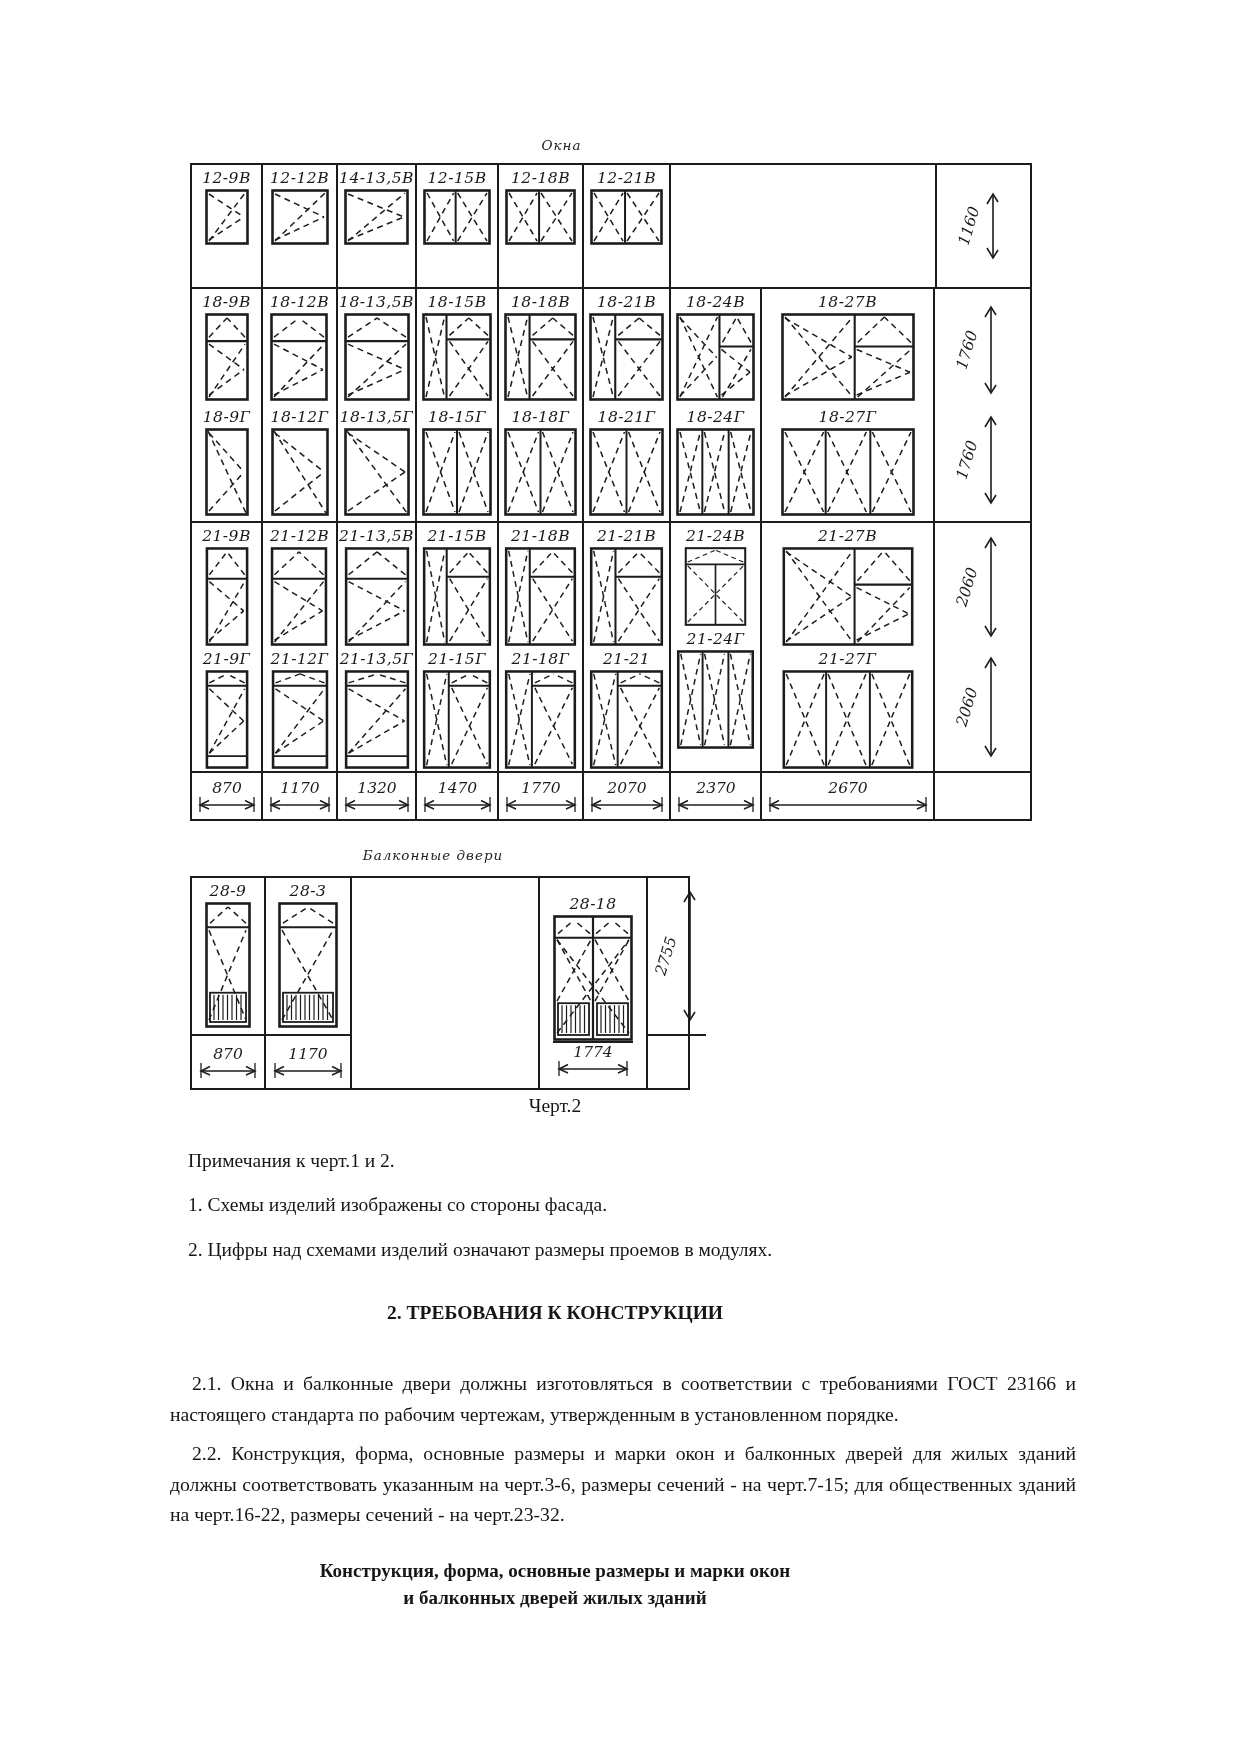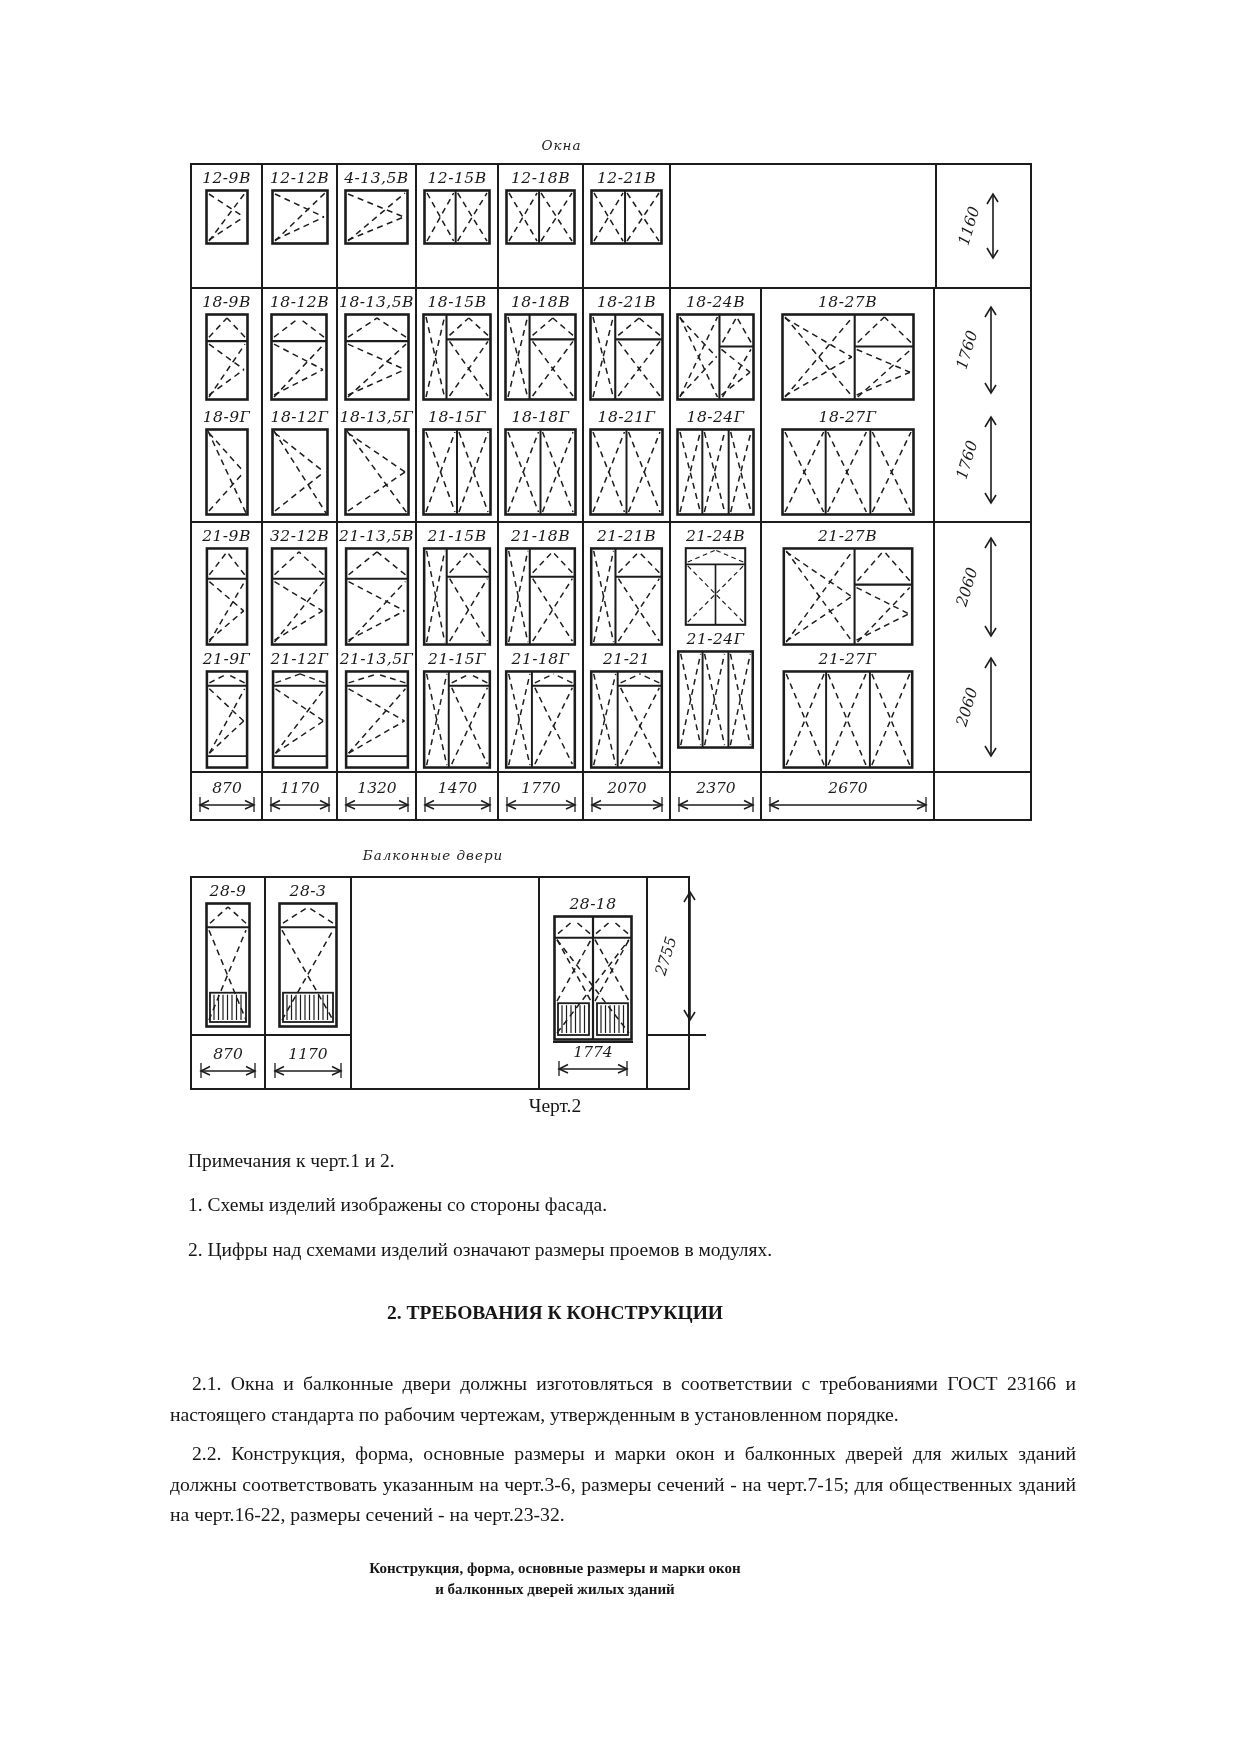--- a/index.html
+++ b/index.html
@@ -33,21 +33,21 @@
   .notes-intro{position:absolute;left:188px;top:1150px;font-size:19.5px;}
   .note1{position:absolute;left:188px;top:1194px;font-size:19.5px;}
   .note2{position:absolute;left:188px;top:1239px;font-size:19.5px;}
   .sec-head{position:absolute;left:170px;top:1302px;width:770px;text-align:center;
             font-size:19.5px;font-weight:bold;margin:0;}
   .bodyp{position:absolute;left:170px;width:906px;font-size:19.7px;line-height:1.55;
          text-align:justify;text-indent:22px;margin:0;}
   #p21{top:1368px;}
   #p22{top:1438px;}
   .subhead{position:absolute;left:170px;top:1558px;width:770px;text-align:center;
-           font-size:15px;font-weight:bold;line-height:1.42;}
+           font-size:19px;font-weight:bold;line-height:1.42;}
 </style>
 </head>
 <body>
 
 <div class="page">
 
   <div class="fig-title" id="okna-title">Окна</div>
 
   <div class="dtable" id="windows-table">
       <div class="band" style="height:122px">
@@ -63,21 +63,21 @@
         <div class="cell" style="flex:0 0 75px">
           <div class="wlabel">12-12В</div>
           <svg width="58" height="56" viewBox="0 0 58 56">
             <rect x="1.5" y="1.5" width="55" height="53" fill="none" stroke="#1c1c1c" stroke-width="2.6"></rect>
             <line x1="4" y1="5" x2="53" y2="28" stroke="#1c1c1c" stroke-width="1.5" fill="none" stroke-dasharray="6 4.5"></line>
             <line x1="4" y1="51" x2="53" y2="28" stroke="#1c1c1c" stroke-width="1.5" fill="none" stroke-dasharray="6 4.5"></line>
             <line x1="4" y1="52" x2="54" y2="4" stroke="#1c1c1c" stroke-width="1.5" fill="none" stroke-dasharray="6 4.5"></line>
           </svg>
         </div>
         <div class="cell" style="flex:0 0 79px">
-          <div class="wlabel">4-13,5В</div>
+          <div class="wlabel">14-13,5В</div>
           <svg width="65" height="56" viewBox="0 0 65 56">
             <rect x="1.5" y="1.5" width="62" height="53" fill="none" stroke="#1c1c1c" stroke-width="2.6"></rect>
             <line x1="4" y1="5" x2="60" y2="28" stroke="#1c1c1c" stroke-width="1.5" fill="none" stroke-dasharray="6 4.5"></line>
             <line x1="4" y1="51" x2="60" y2="28" stroke="#1c1c1c" stroke-width="1.5" fill="none" stroke-dasharray="6 4.5"></line>
             <line x1="4" y1="52" x2="61" y2="4" stroke="#1c1c1c" stroke-width="1.5" fill="none" stroke-dasharray="6 4.5"></line>
           </svg>
         </div>
         <div class="cell" style="flex:0 0 82px">
           <div class="wlabel">12-15В</div>
           <svg width="68" height="56" viewBox="0 0 68 56">
@@ -376,21 +376,21 @@
               <line x1="40" y1="13.16" x2="22" y2="4" stroke="#1c1c1c" stroke-width="1.5" fill="none" stroke-dasharray="6 4.5"></line>
               <line x1="2" y1="87.87" x2="42" y2="87.87" stroke="#1c1c1c" stroke-width="2" fill="none"></line>
               <line x1="4" y1="19.16" x2="39" y2="52.015" stroke="#1c1c1c" stroke-width="1.5" fill="none" stroke-dasharray="6 4.5"></line>
               <line x1="4" y1="84.87" x2="39" y2="52.015" stroke="#1c1c1c" stroke-width="1.5" fill="none" stroke-dasharray="6 4.5"></line>
               <line x1="4" y1="84.87" x2="40" y2="19.16" stroke="#1c1c1c" stroke-width="1.5" fill="none" stroke-dasharray="6 4.5"></line>
             </svg>
           </div>
         </div>
         <div class="cell" style="flex:0 0 75px">
           <div class="sub" style="height:123px">
-            <div class="wlabel">32-12В</div>
+            <div class="wlabel">21-12В</div>
             <svg width="58" height="101" viewBox="0 0 58 101">
               <rect x="1.5" y="1.5" width="55" height="98" fill="none" stroke="#1c1c1c" stroke-width="2.6"></rect>
               <line x1="2" y1="32.32" x2="56" y2="32.32" stroke="#1c1c1c" stroke-width="2.1" fill="none"></line>
               <line x1="4" y1="28.32" x2="29" y2="5" stroke="#1c1c1c" stroke-width="1.5" fill="none" stroke-dasharray="6 4.5"></line>
               <line x1="54" y1="28.32" x2="29" y2="5" stroke="#1c1c1c" stroke-width="1.5" fill="none" stroke-dasharray="6 4.5"></line>
               <line x1="4" y1="35.32" x2="53" y2="65.16" stroke="#1c1c1c" stroke-width="1.5" fill="none" stroke-dasharray="6 4.5"></line>
               <line x1="4" y1="95" x2="53" y2="65.16" stroke="#1c1c1c" stroke-width="1.5" fill="none" stroke-dasharray="6 4.5"></line>
               <line x1="4" y1="97" x2="54" y2="35.32" stroke="#1c1c1c" stroke-width="1.5" fill="none" stroke-dasharray="6 4.5"></line>
             </svg>
           </div>

